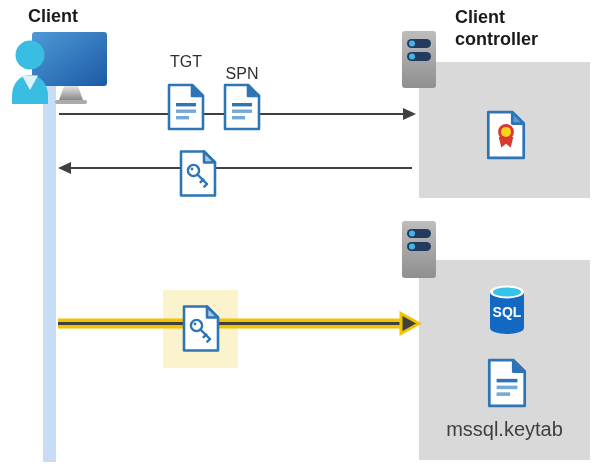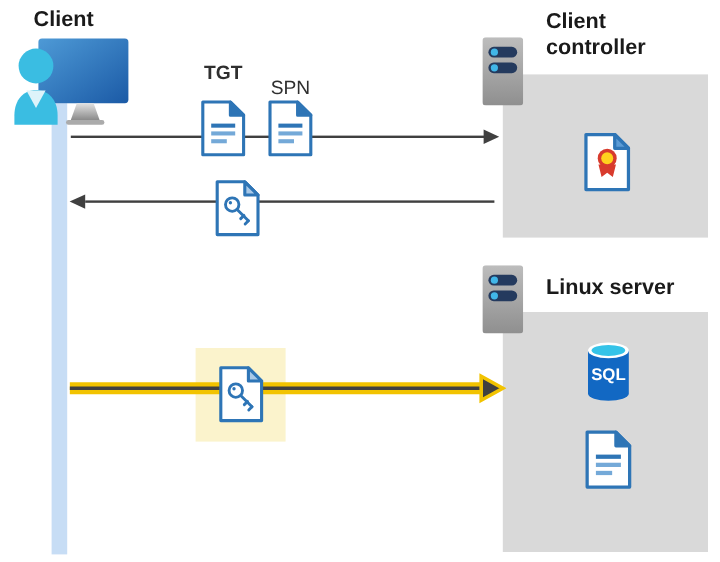--- a/index.html
+++ b/index.html
@@ -46,21 +46,21 @@
     <polygon points="56,58 70,58 75,72 51,72" fill="url(#gstand)"></polygon>
     <rect x="47" y="72" width="32" height="4" rx="2" fill="#ababab"></rect>
     <circle cx="22" cy="27" r="14.5" fill="#3abde2"></circle>
     <path d="M4 76 v-8 c0 -13 8 -21 18 -21 s18 8 18 21 v8 z" fill="#3abde2"></path>
     <polygon points="14,47.5 30,47.5 22,62" fill="#ddf3fa"></polygon>
   </svg>
 
   <div class="abs hline" style="left:59px;top:113px;width:346px;"></div>
   <div class="abs arrowhead-right" style="left:403px;top:108px;"></div>
 
-  <div class="abs ticket-label" style="left:164px;top:53px;width:44px;font-weight:bold;">TGT</div>
+  <div class="abs ticket-label" style="left:164px;top:53px;width:44px;">TGT</div>
   <div class="abs ticket-label" style="left:220px;top:53px;width:44px;margin-top:12px;">SPN</div>
 
   <svg class="abs icon" style="left:166px;top:83px;" width="40" height="48" viewBox="0 0 40 48">
     <path d="M3 2 H26 L37 13 V46 H3 Z" fill="#ffffff" stroke="#2e75b6" stroke-width="2.6" stroke-linejoin="round"></path>
     <path d="M26 2 L37 13 H26 Z" fill="#2e75b6" stroke="#2e75b6" stroke-width="2.6" stroke-linejoin="round"></path>
     <rect x="10" y="20" width="20" height="3.4" fill="#2e75b6"></rect>
     <rect x="10" y="26.5" width="20" height="3.4" fill="#74a9d8"></rect>
     <rect x="10" y="33" width="13" height="3.4" fill="#74a9d8"></rect>
   </svg>
 
@@ -103,21 +103,20 @@
   </svg>
 
   <svg class="abs icon" style="left:485px;top:110px;" width="42" height="50" viewBox="0 0 40 48">
     <path d="M3 2 H26 L37 13 V46 H3 Z" fill="#ffffff" stroke="#2e75b6" stroke-width="2.6" stroke-linejoin="round"></path>
     <path d="M26 2 L37 13 H26 Z" fill="#5b9bd5" stroke="#2e75b6" stroke-width="2.6" stroke-linejoin="round"></path>
     <polygon points="13,26 27,26 24.5,36 20,32.5 15.5,36" fill="#d83b2d"></polygon>
     <circle cx="20" cy="21" r="7.6" fill="#d83b2d"></circle>
     <circle cx="20" cy="21" r="4.8" fill="#ffd21e"></circle>
   </svg>
 
-  <div class="abs node-title" style="left:455px;top:228px;width:135px;">Linux server</div>
   <svg class="abs icon" style="left:402px;top:221px;" width="34" height="57" viewBox="0 0 34 57">
     <defs>
       <linearGradient id="gsrv2" x1="0" y1="0" x2="0" y2="1">
         <stop offset="0" stop-color="#bdbdbd"></stop>
           <stop offset="1" stop-color="#8f8f8f"></stop>
       </linearGradient>
     </defs>
     <rect x="0" y="0" width="34" height="57" rx="3" fill="url(#gsrv2)"></rect>
     <rect x="5" y="8" width="24" height="9" rx="4.5" fill="#243a5e"></rect>
     <circle cx="10" cy="12.5" r="3" fill="#41b6e8"></circle>
@@ -132,20 +131,21 @@
     <text x="19" y="33" text-anchor="middle" font-family="Liberation Sans, sans-serif" font-size="14" font-weight="bold" fill="#ffffff">SQL</text>
   </svg>
 
   <svg class="abs icon" style="left:486px;top:358px;" width="42" height="50" viewBox="0 0 40 48">
     <path d="M3 2 H26 L37 13 V46 H3 Z" fill="#ffffff" stroke="#2e75b6" stroke-width="2.6" stroke-linejoin="round"></path>
     <path d="M26 2 L37 13 H26 Z" fill="#2e75b6" stroke="#2e75b6" stroke-width="2.6" stroke-linejoin="round"></path>
     <rect x="10" y="20" width="20" height="3.4" fill="#2e75b6"></rect>
     <rect x="10" y="26.5" width="20" height="3.4" fill="#74a9d8"></rect>
     <rect x="10" y="33" width="13" height="3.4" fill="#74a9d8"></rect>
   </svg>
+  <div class="abs keytab-label" style="left:419px;top:418px;width:171px;">mssql.keytab</div>
 
   <div class="abs highlight" style="left:163px;top:290px;width:75px;height:78px;"></div>
 
   <svg class="abs" style="left:58px;top:310px;z-index:3;" width="364" height="27" viewBox="0 0 364 27">
     <line x1="0" y1="13.5" x2="346" y2="13.5" stroke="#f2c300" stroke-width="10"></line>
     <line x1="0" y1="13.5" x2="346" y2="13.5" stroke="#404040" stroke-width="3"></line>
     <polygon points="343,3.5 343,23.5 361,13.5" fill="#404040" stroke="#f2c300" stroke-width="3" stroke-linejoin="miter"></polygon>
   </svg>
 
   <svg class="abs icon" style="left:181px;top:302px;" width="40" height="53" viewBox="0 0 40 48">

